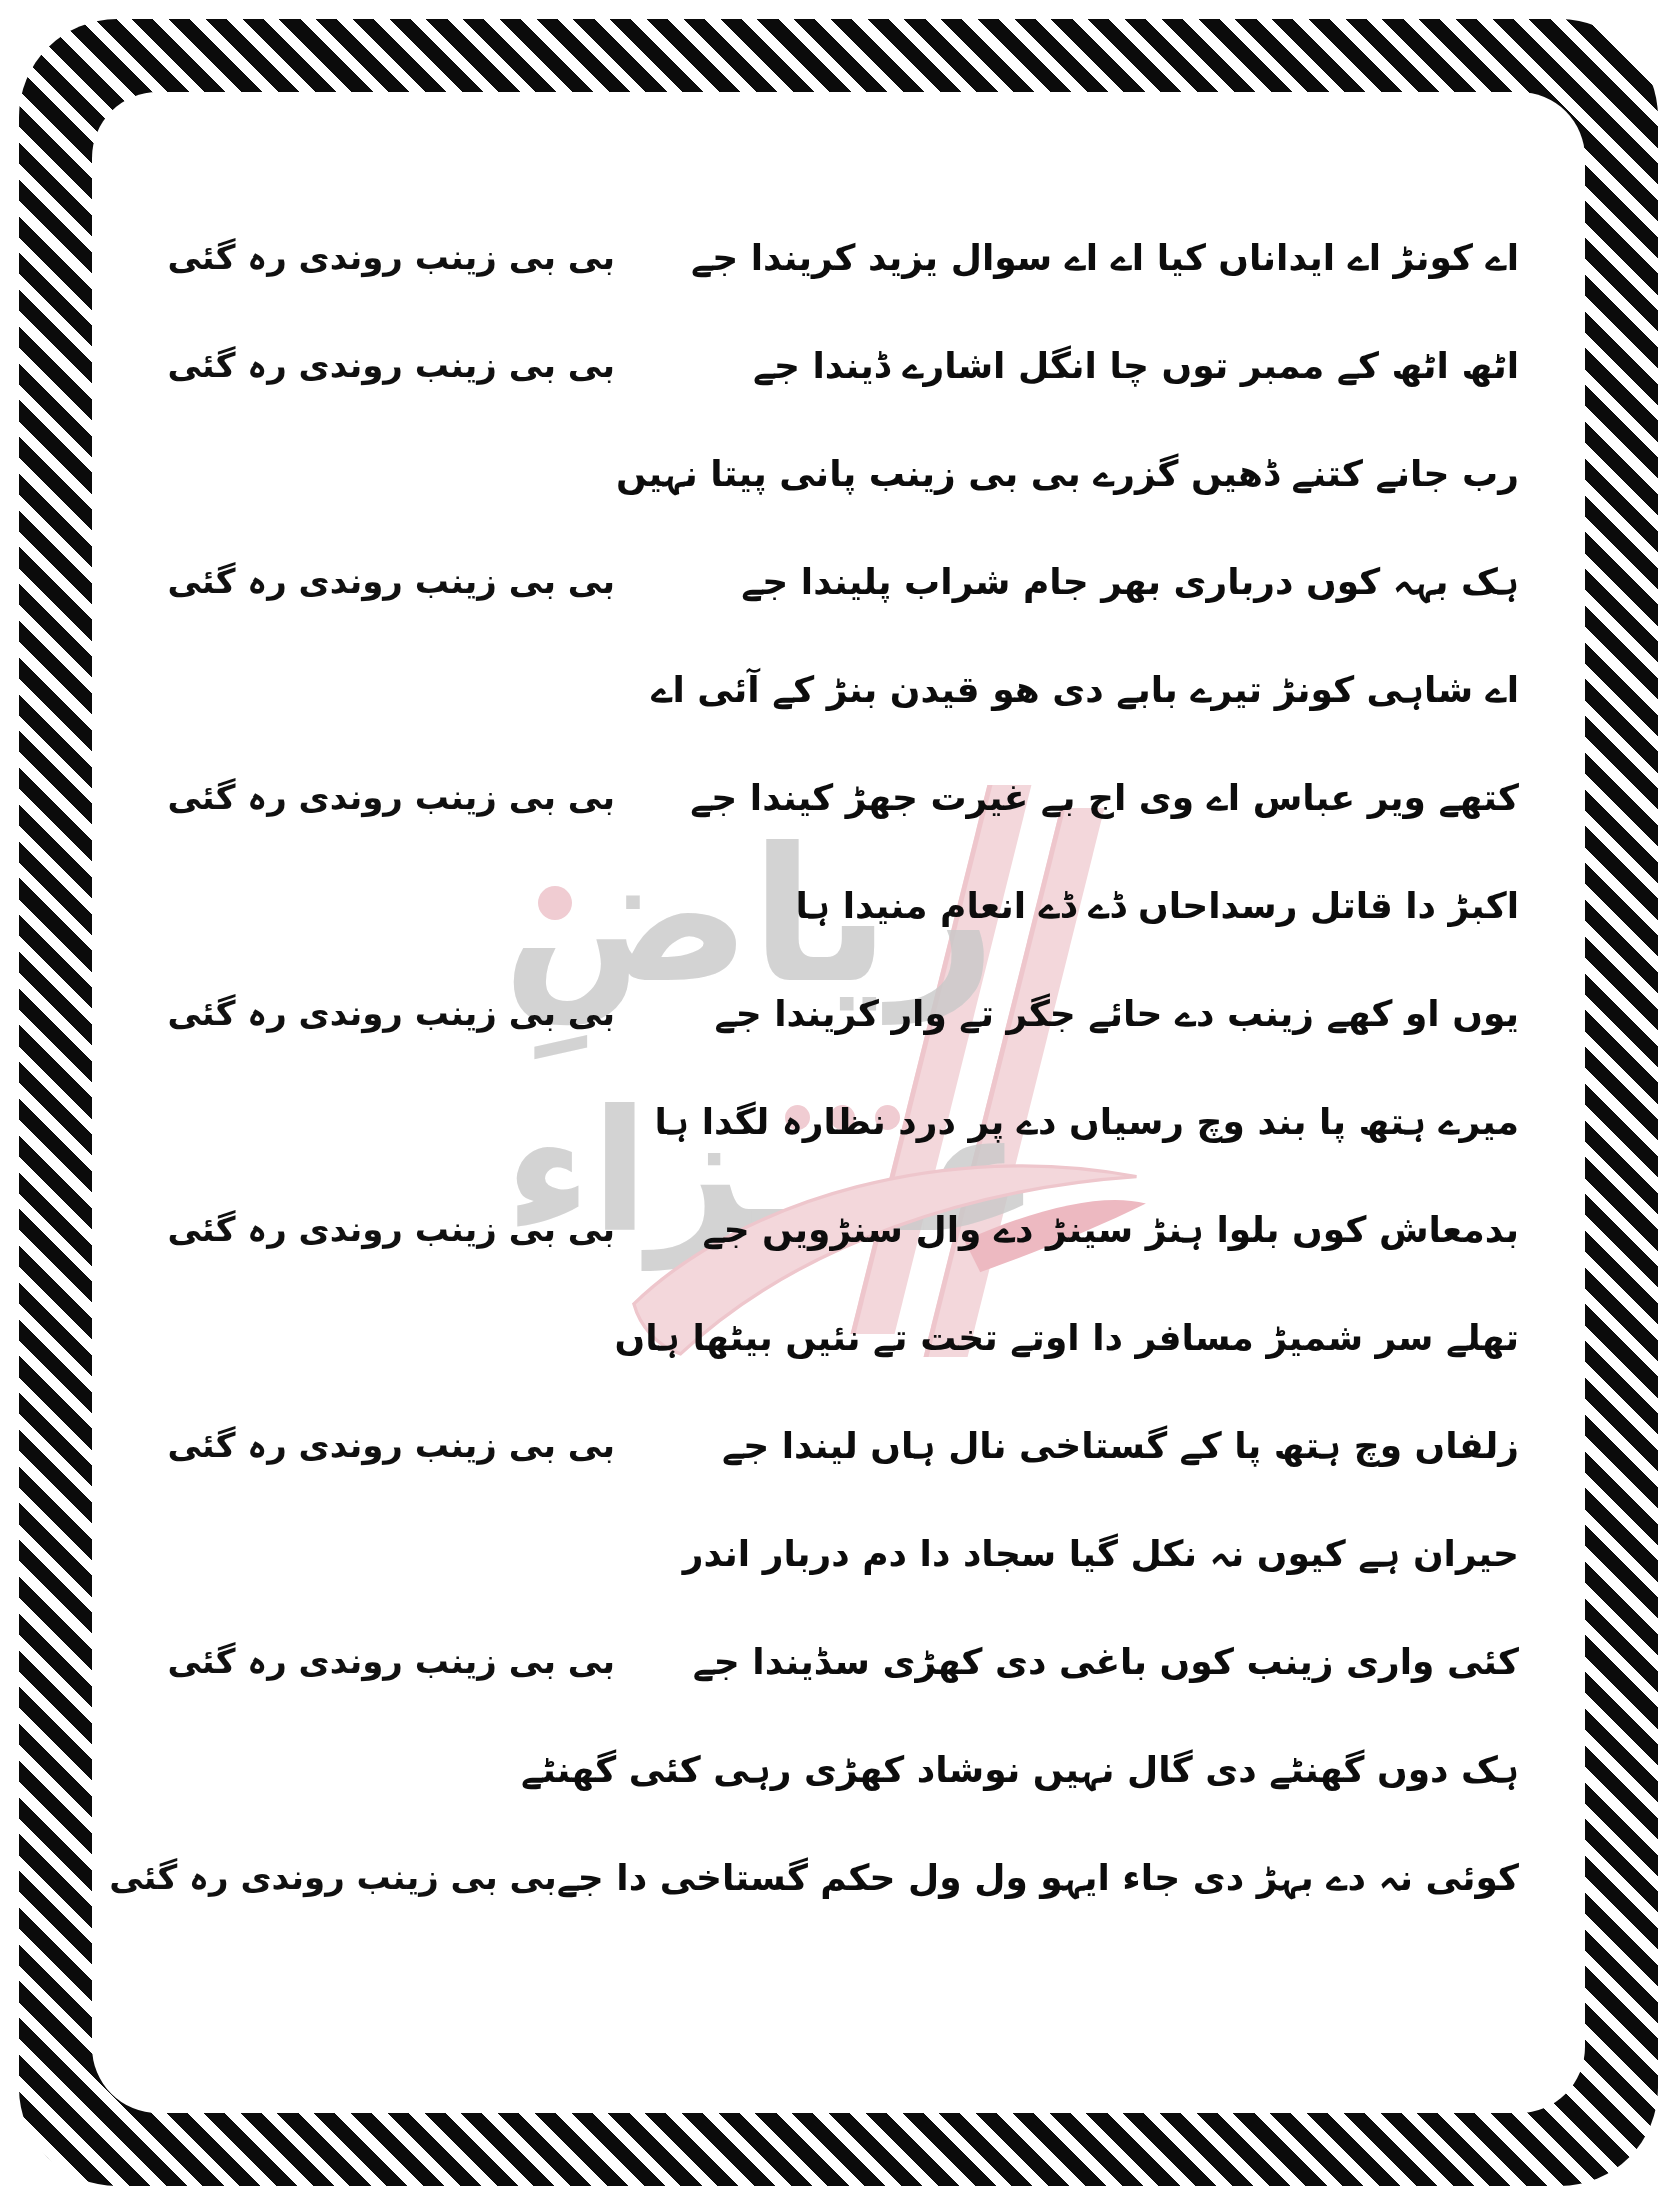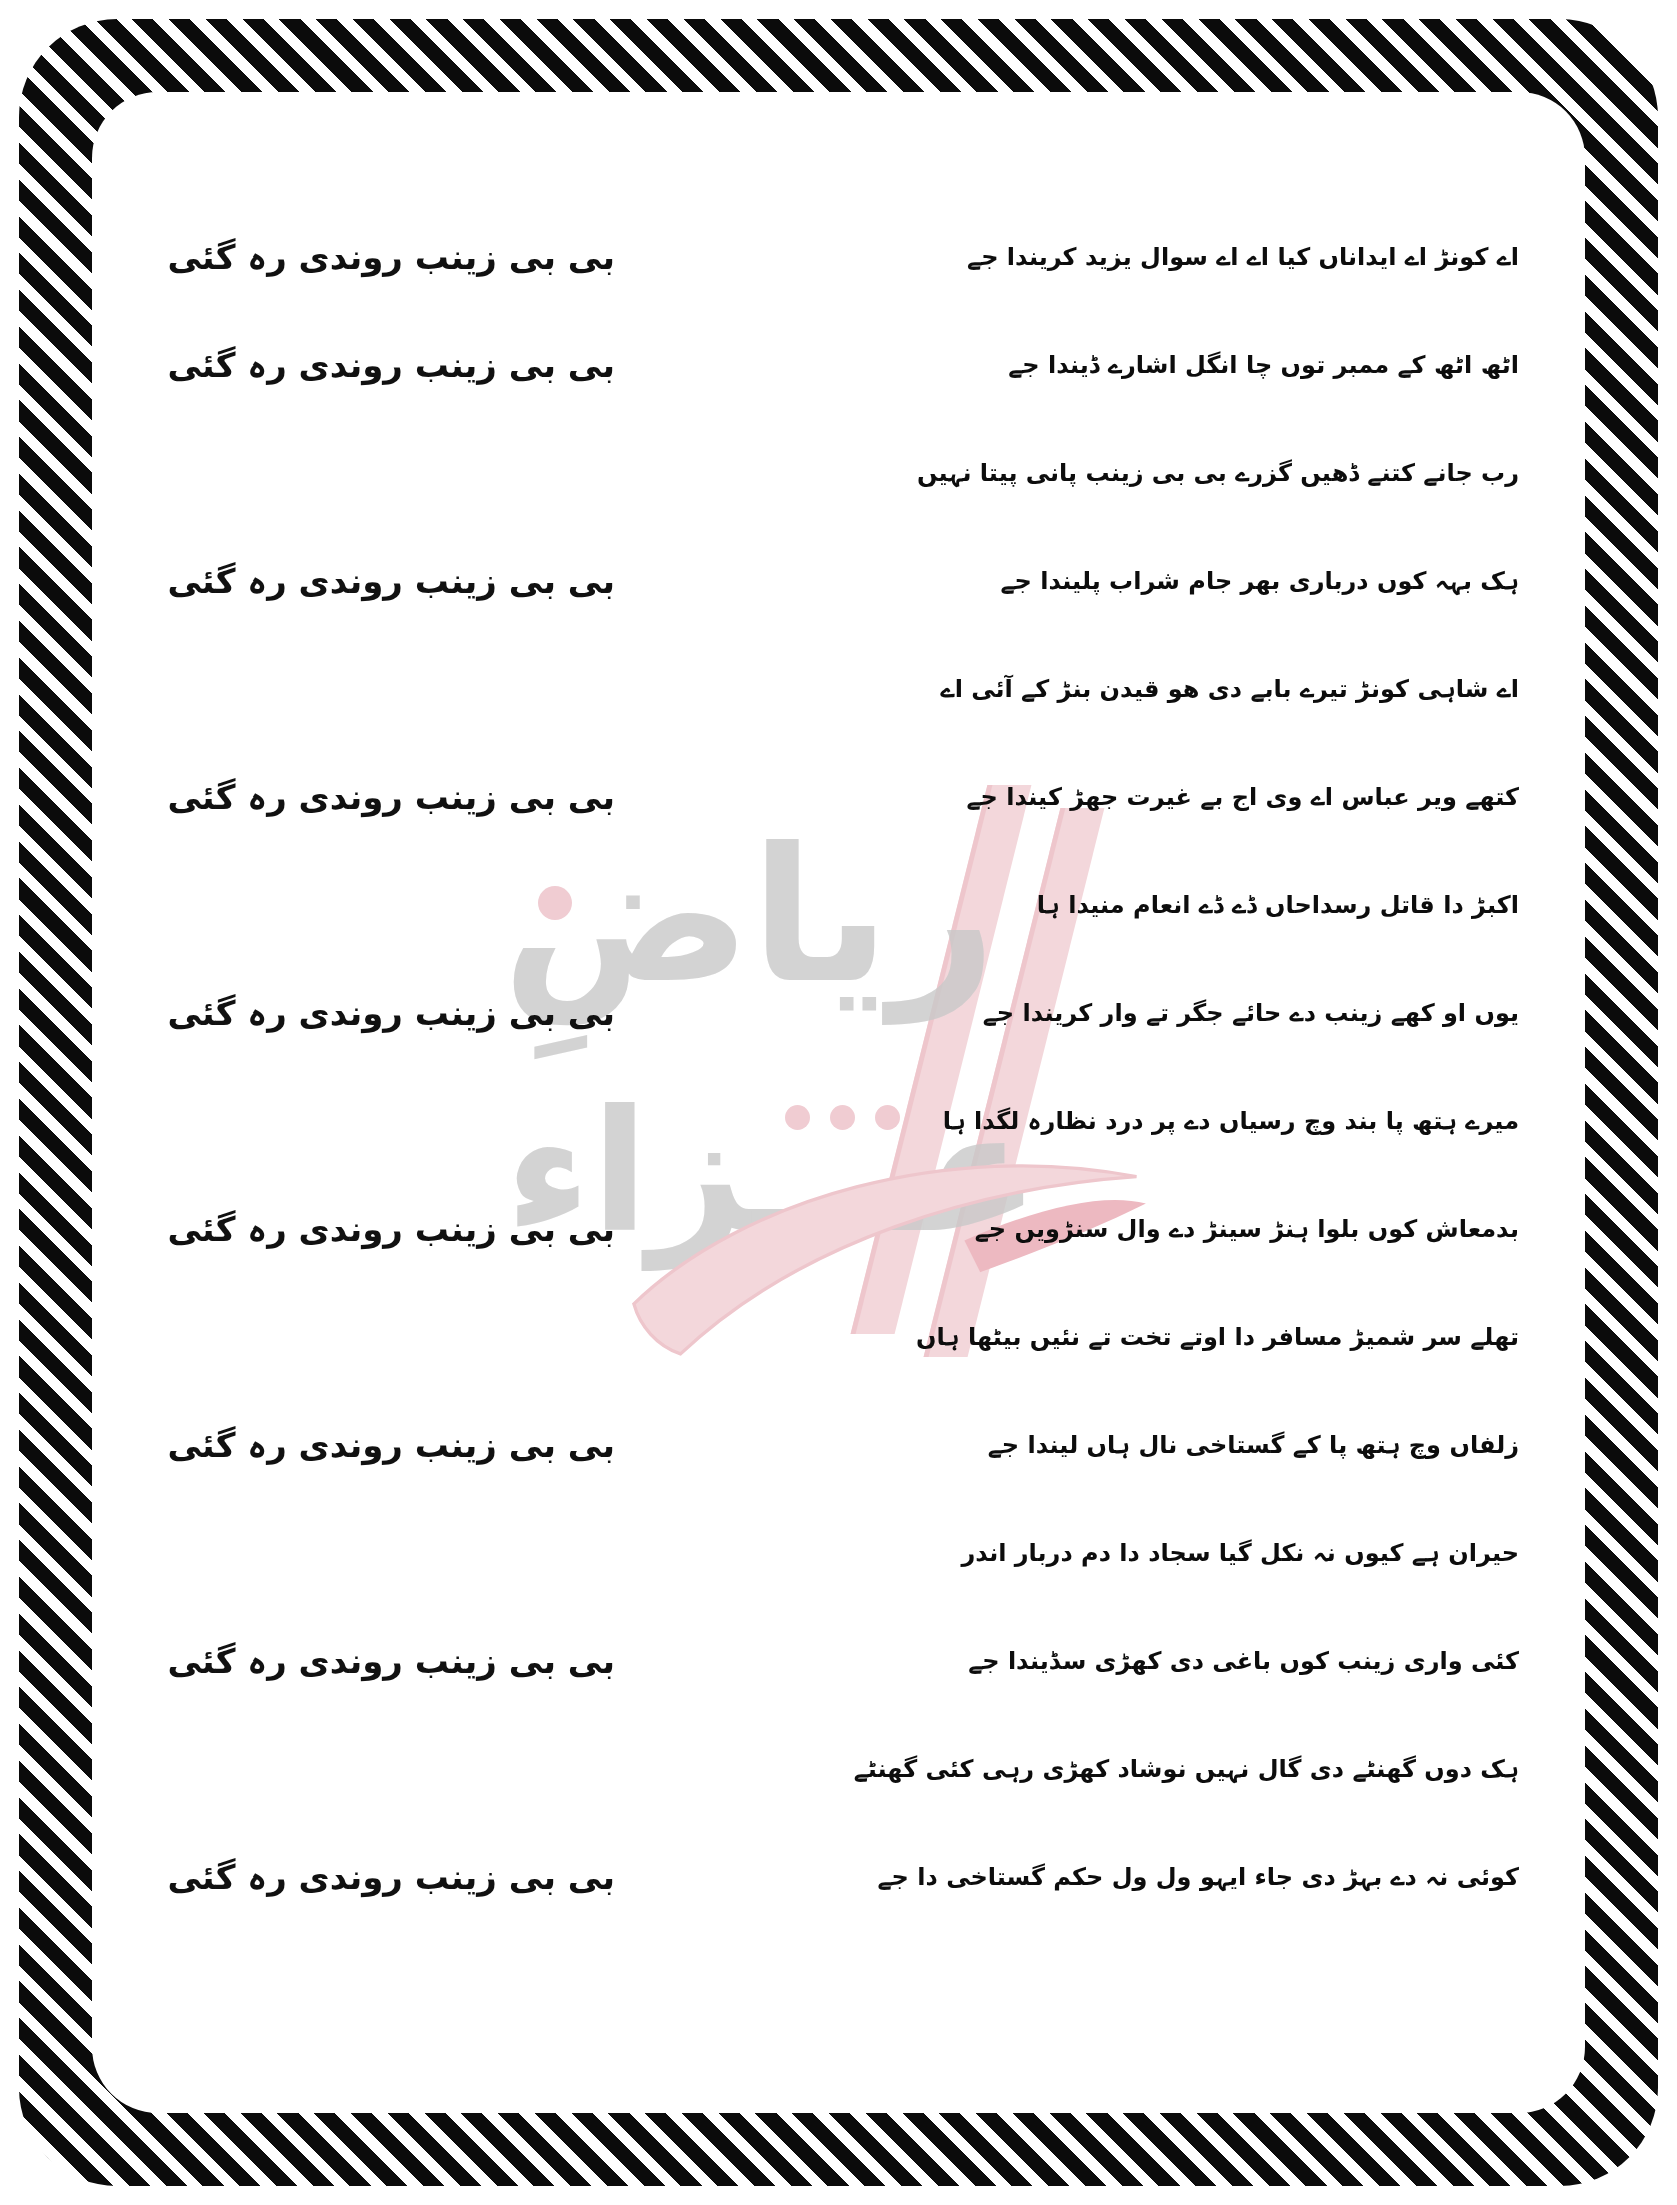--- a/index.html
+++ b/index.html
@@ -33,21 +33,21 @@
   .wm-swoosh{position:absolute;left:146px;top:370px;transform:rotate(-8deg);}
   
   .poem{
     position:absolute;left:164px;right:158px;top:203px;z-index:2;
   }
   .line{
     height:108px;display:flex;direction:rtl;
     justify-content:space-between;align-items:center;
   }
   .verse{
-    font-size:24px;font-weight:bold;color:#0d0d0d;white-space:nowrap;
+    font-size:36px;font-weight:bold;color:#0d0d0d;white-space:nowrap;
   }
   .refrain{
     font-size:34px;font-weight:bold;color:#111111;white-space:nowrap;
     margin-left:3.4px;
   }
 </style>
 </head>
 <body>
 
 <div class="rope">

